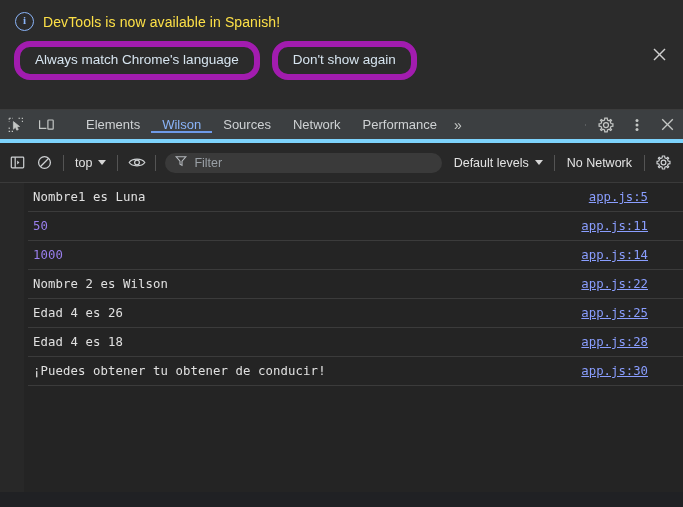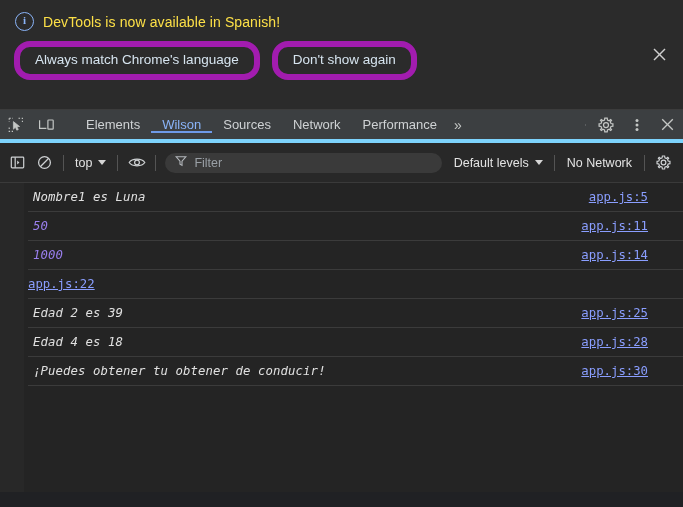--- a/index.html
+++ b/index.html
@@ -237,21 +237,20 @@
     padding-right: 35px;
     font-family: "DejaVu Sans Mono", monospace;
     font-size: 12.3px;
   }
   .msg-text {
     color: #e0e0e0;
     white-space: pre;
     flex: 1 1 auto;
     padding-left: 5px;
     letter-spacing: .1px;
-    font-style: italic;
   }
   .msg-text.num {
     color: #9a7fee;
   }
   .msg-src {
     color: #8a9eff;
     text-decoration: underline;
     font-family: "DejaVu Sans Mono", monospace;
     font-size: 12.3px;
     cursor: pointer;
@@ -423,25 +422,26 @@
     <span class="msg-text num">50</span>
     <span class="msg-src">app.js:11</span>
   </div>
 
   <div class="msg">
     <span class="msg-text num">1000</span>
     <span class="msg-src">app.js:14</span>
   </div>
 
   <div class="msg">
+    <span class="msg-text">Nombre 2 es Wilson</span>
     <span class="msg-src">app.js:22</span>
   </div>
 
   <div class="msg">
-    <span class="msg-text">Edad 2 es 39</span>
+    <span class="msg-text">Edad 4 es 26</span>
     <span class="msg-src">app.js:25</span>
   </div>
 
   <div class="msg">
     <span class="msg-text">Edad 4 es 18</span>
     <span class="msg-src">app.js:28</span>
   </div>
 
   <div class="msg">
     <span class="msg-text">¡Puedes obtener tu obtener de conducir!</span>

